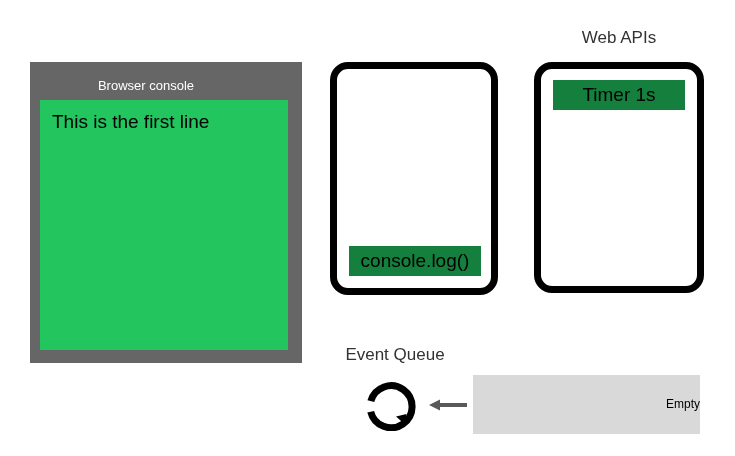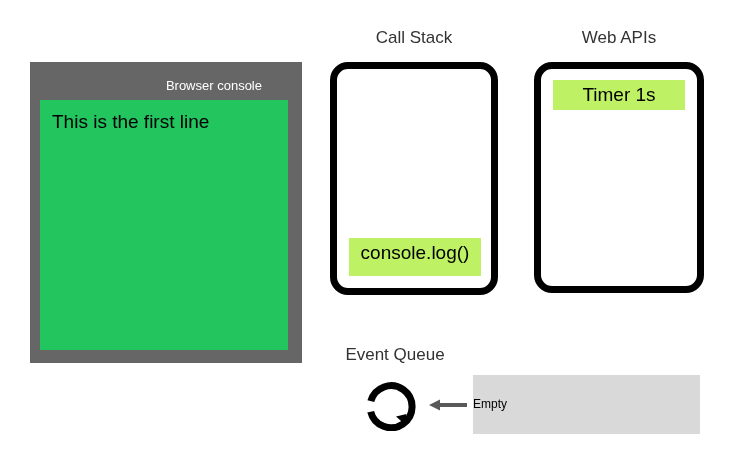--- a/index.html
+++ b/index.html
@@ -27,21 +27,21 @@
     width: 272px;
     height: 301px;
     background: #666666;
     box-sizing: border-box;
   }
   .console-title {
     position: absolute;
     left: 0;
     top: 16px;
     width: 232px;
-    text-align: right;
+    text-align: center;
     color: #ffffff;
     font-size: 13px;
     line-height: 16px;
   }
   .console-screen {
     position: absolute;
     left: 10px;
     top: 38px;
     width: 248px;
     height: 250px;
@@ -78,32 +78,32 @@
     background: #ffffff;
     border: 7px solid #000000;
     border-radius: 18px;
     box-sizing: border-box;
   }
   .box-call-stack { left: 330px; top: 62px; width: 168px; height: 233px; }
   .box-web-apis   { left: 534px; top: 62px; width: 170px; height: 231px; }
 
   .frame {
     position: absolute;
-    background: #bef264;
+    background: #15803d;
     color: #000000;
     font-size: 19px;
     line-height: 30px;
     text-align: center;
     white-space: nowrap;
   }
   .frame-console-log {
     left: 12px;
     right: 10px;
     bottom: 12px;
-    height: 38px;
+    height: 30px;
     margin-top: 32px;
   }
   .frame-timer {
     left: 12px;
     right: 12px;
     top: 11px;
     height: 30px;
   }
 
   
@@ -132,39 +132,38 @@
     width: 227px;
     height: 59px;
     background: #d9d9d9;
     box-sizing: border-box;
   }
   .callback-queue-label {
     position: absolute;
     left: 0;
     right: 0;
     top: 21px;
-    text-align: left;
+    text-align: right;
     color: #000000;
     font-size: 12px;
     line-height: 16px;
   }
 </style>
 </head>
 <body>
 
 <div class="stage">
 
   <div class="console-panel">
     <div class="console-title">Browser console</div>
     <div class="console-screen">
       <div class="console-line">This is the first line</div>
     </div>
   </div>
 
-  <div class="heading heading-call-stack">Call Stack</div>
   <div class="stack-box box-call-stack">
     <div class="frame frame-console-log">console.log()</div>
   </div>
 
   <div class="heading heading-web-apis">Web APIs</div>
   <div class="stack-box box-web-apis">
     <div class="frame frame-timer">Timer 1s</div>
   </div>
 
   <div class="heading heading-event-loop">Event Queue</div>

